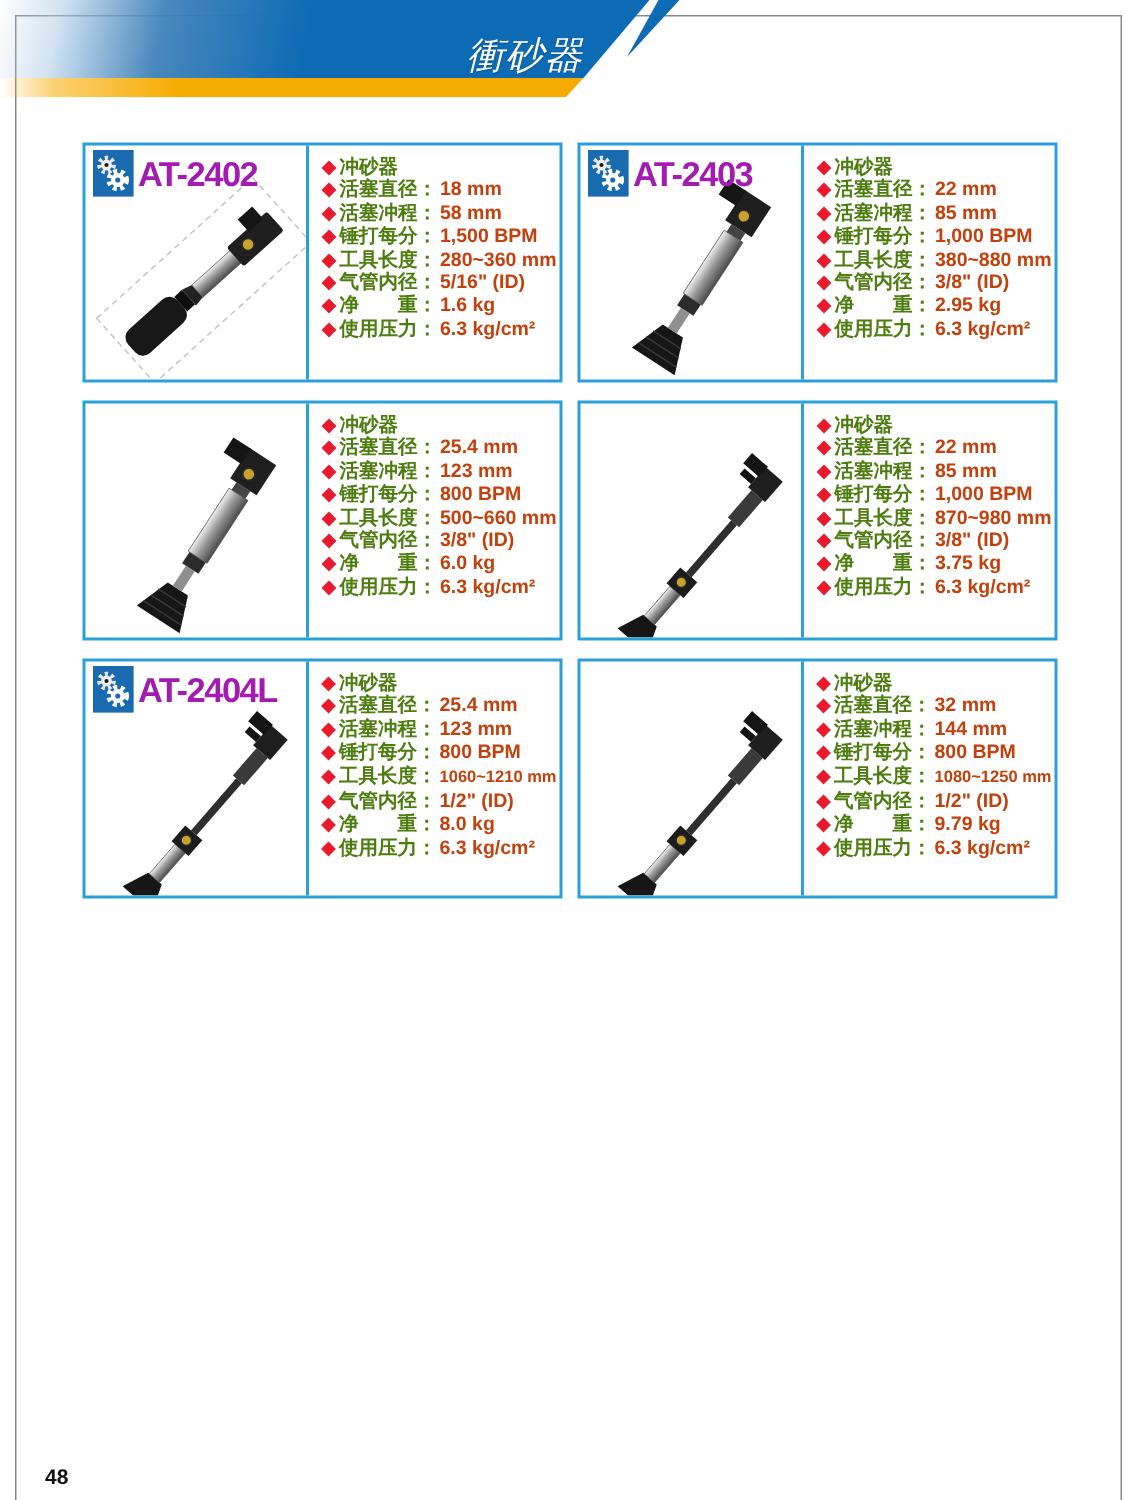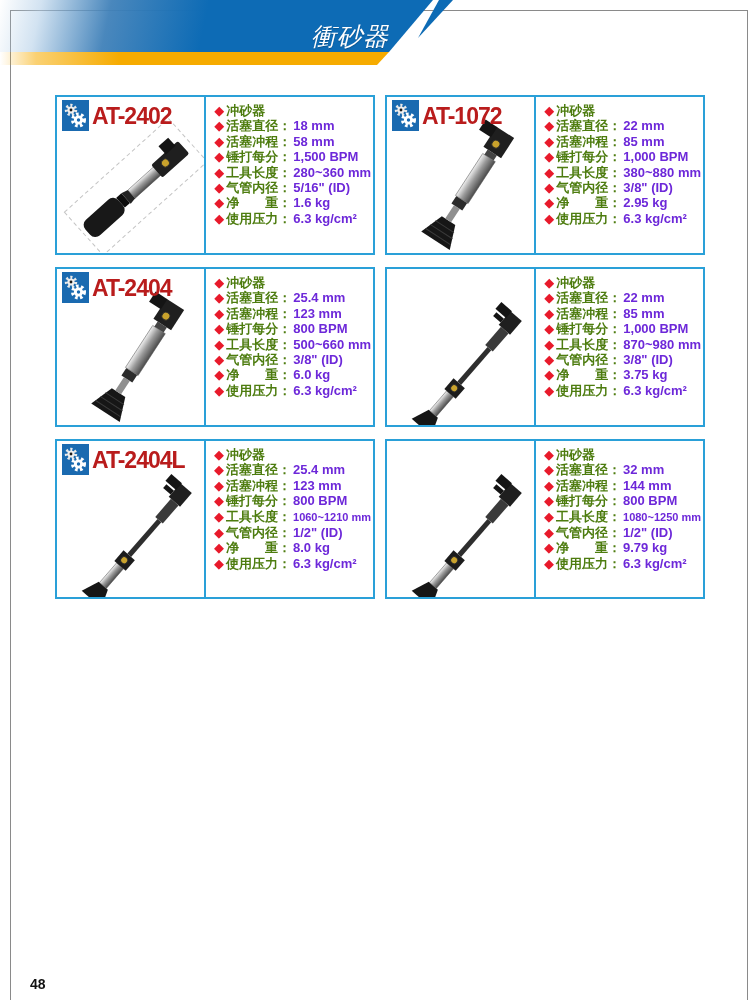--- a/index.html
+++ b/index.html
@@ -46,28 +46,28 @@
   }
   .tool-pane{
     box-sizing:border-box;width:161px;border-right:2px solid #2aa0d8;
     position:relative;overflow:hidden;
   }
   .model-row{
     position:absolute;left:5px;top:3px;display:flex;align-items:flex-start;gap:3px;z-index:2;white-space:nowrap;
   }
   .logo{width:27px;height:31px;background:#1a6ab0;flex:0 0 auto;}
   .model{
-    font-size:23px;font-weight:bold;color:#b91c1c;letter-spacing:-1px;line-height:1;margin-top:5px;
+    font-size:23px;font-weight:bold;color:#a21caf;letter-spacing:-1px;line-height:1;margin-top:5px;
   }
   .tool-art{position:absolute;left:0;top:0;width:161px;height:156px;}
   .spec-pane{flex:1;padding:6px 2px 0 8px;}
   .spec-row{display:flex;align-items:baseline;line-height:15.4px;white-space:nowrap;}
   .diamond{color:#e81a2b;font-size:13px;margin-right:2px;flex:0 0 auto;}
   .spec-label{font-weight:bold;font-size:13px;color:#4d7c0f;}
-  .spec-value{font-weight:bold;font-size:13px;color:#6d28d9;margin-left:2px;text-align:right;}
+  .spec-value{font-weight:bold;font-size:13px;color:#c2410c;margin-left:2px;text-align:right;}
   .spec-value.small{font-size:11px;}
   
   .page-number{
     position:absolute;left:30px;right:0;top:976px;
     font-size:14px;font-weight:bold;color:#111;z-index:1;
   }
 </style>
 </head>
 <body>
 
@@ -185,21 +185,21 @@
       <div class="model-row">
         <svg class="logo" viewBox="0 0 27 31">
           <rect width="27" height="31" fill="#1a6ab0"></rect>
           <circle cx="9" cy="10" r="4.5" fill="none" stroke="#e8e8e8" stroke-width="3.5" stroke-dasharray="2 2"></circle>
           <circle cx="9" cy="10" r="3.6" fill="#efefef"></circle>
             <circle cx="9" cy="10" r="1.4" fill="#1a1a1a"></circle>
           <circle cx="16.5" cy="20" r="5.5" fill="none" stroke="#ffffff" stroke-width="4" stroke-dasharray="2.4 2.2"></circle>
           <circle cx="16.5" cy="20" r="4.6" fill="#ffffff"></circle>
             <circle cx="16.5" cy="20" r="1.7" fill="#1a6ab0"></circle>
         </svg>
-        <span class="model">AT-1072</span>
+        <span class="model">AT-2403</span>
       </div>
     </div>
     <div class="spec-pane spec-list">
         <div class="spec-row">
           <span class="diamond">◆</span>
           <span class="spec-label">冲砂器</span>
           <span class="spec-value"></span>
         </div>
         <div class="spec-row">
           <span class="diamond">◆</span>
@@ -256,32 +256,20 @@
             <line x1="33" y1="81" x2="33" y2="103" stroke="#3a3a3a"></line>
           <rect x="40" y="88" width="16" height="7" fill="#8f8f8f"></rect>
           <rect x="56" y="85" width="9" height="13" fill="#2b2b2b"></rect>
           <rect x="65" y="84" width="50" height="15" fill="url(#metal3)" stroke="#555" stroke-width="0.5"></rect>
           <rect x="115" y="86" width="6" height="11" fill="#444"></rect>
           <rect x="121" y="81" width="24" height="21" fill="#1f1f1f"></rect>
           <rect x="133" y="68" width="12" height="14" fill="#141414"></rect>
           <circle cx="130" cy="90" r="4" fill="#c9a22c" stroke="#2a2a2a"></circle>
         </g>
       </svg>
-      <div class="model-row">
-        <svg class="logo" viewBox="0 0 27 31">
-          <rect width="27" height="31" fill="#1a6ab0"></rect>
-          <circle cx="9" cy="10" r="4.5" fill="none" stroke="#e8e8e8" stroke-width="3.5" stroke-dasharray="2 2"></circle>
-          <circle cx="9" cy="10" r="3.6" fill="#efefef"></circle>
-            <circle cx="9" cy="10" r="1.4" fill="#1a1a1a"></circle>
-          <circle cx="16.5" cy="20" r="5.5" fill="none" stroke="#ffffff" stroke-width="4" stroke-dasharray="2.4 2.2"></circle>
-          <circle cx="16.5" cy="20" r="4.6" fill="#ffffff"></circle>
-            <circle cx="16.5" cy="20" r="1.7" fill="#1a6ab0"></circle>
-        </svg>
-        <span class="model">AT-2404</span>
-      </div>
     </div>
     <div class="spec-pane spec-list">
         <div class="spec-row">
           <span class="diamond">◆</span>
           <span class="spec-label">冲砂器</span>
           <span class="spec-value"></span>
         </div>
         <div class="spec-row">
           <span class="diamond">◆</span>
           <span class="spec-label">活塞直径：</span>

